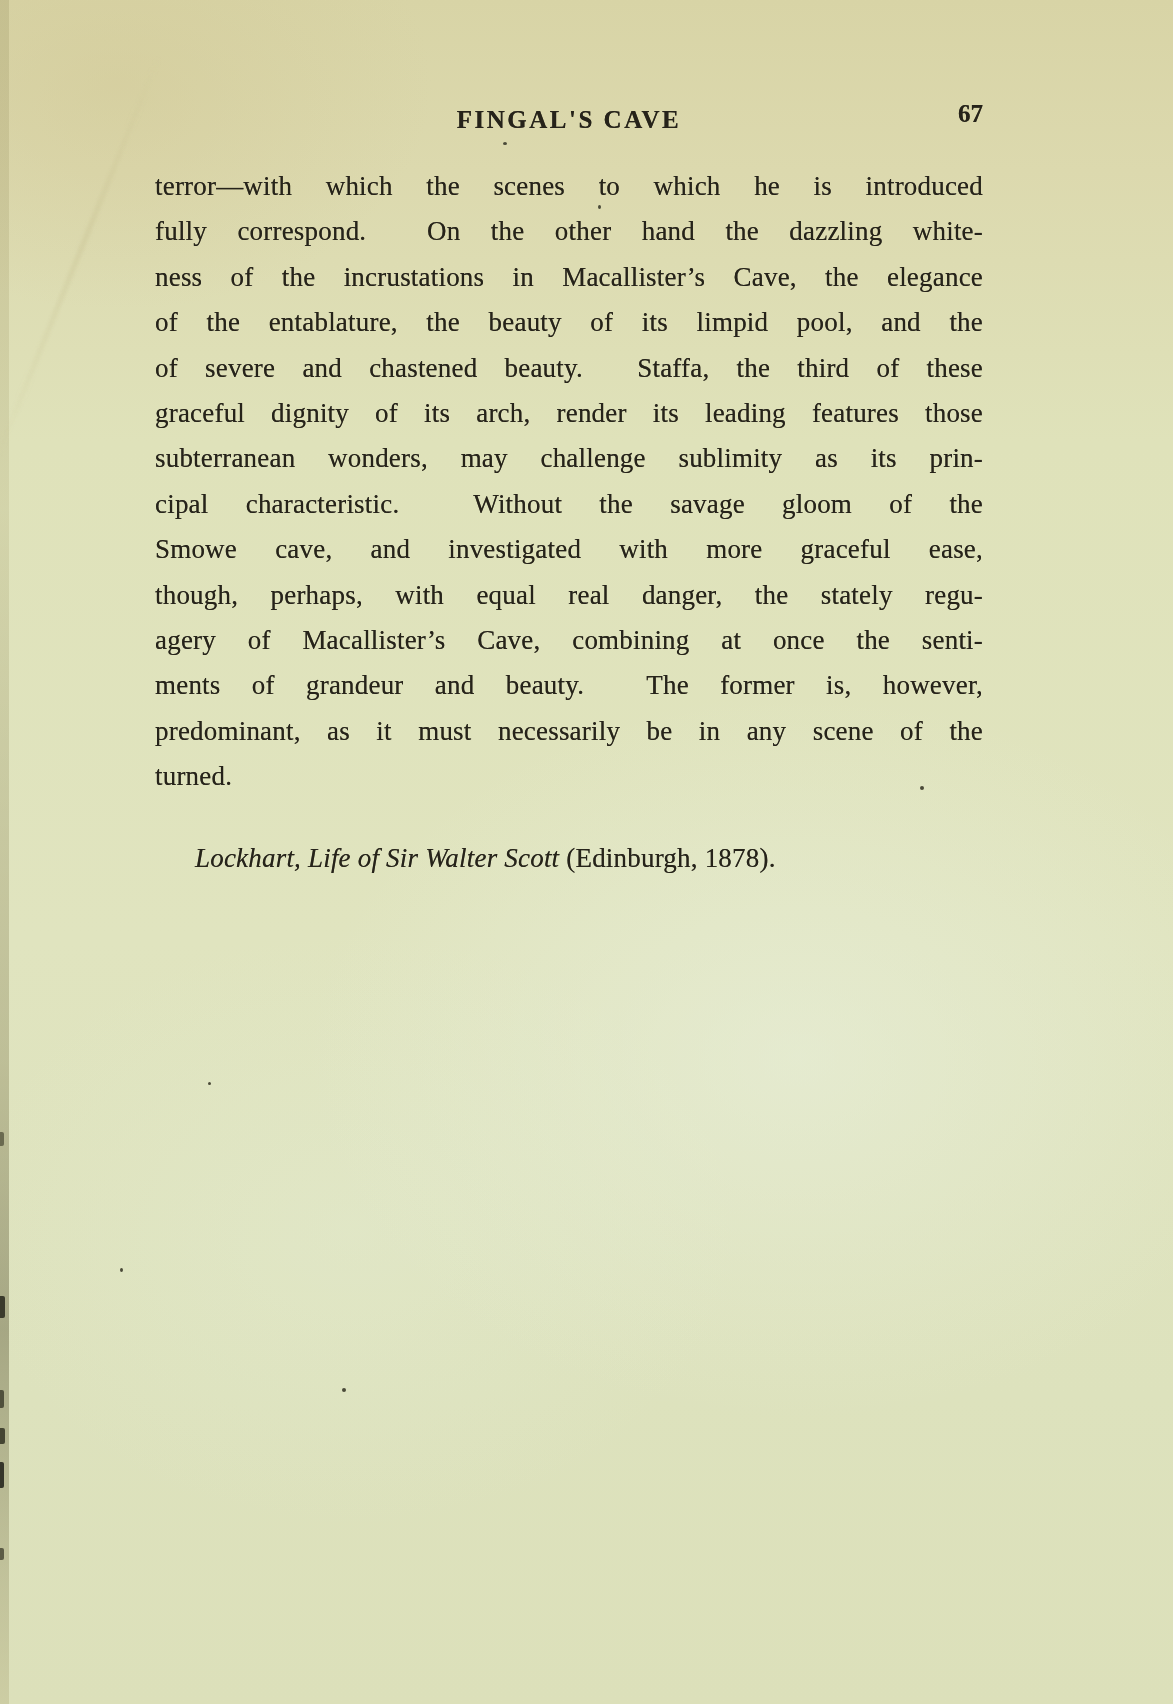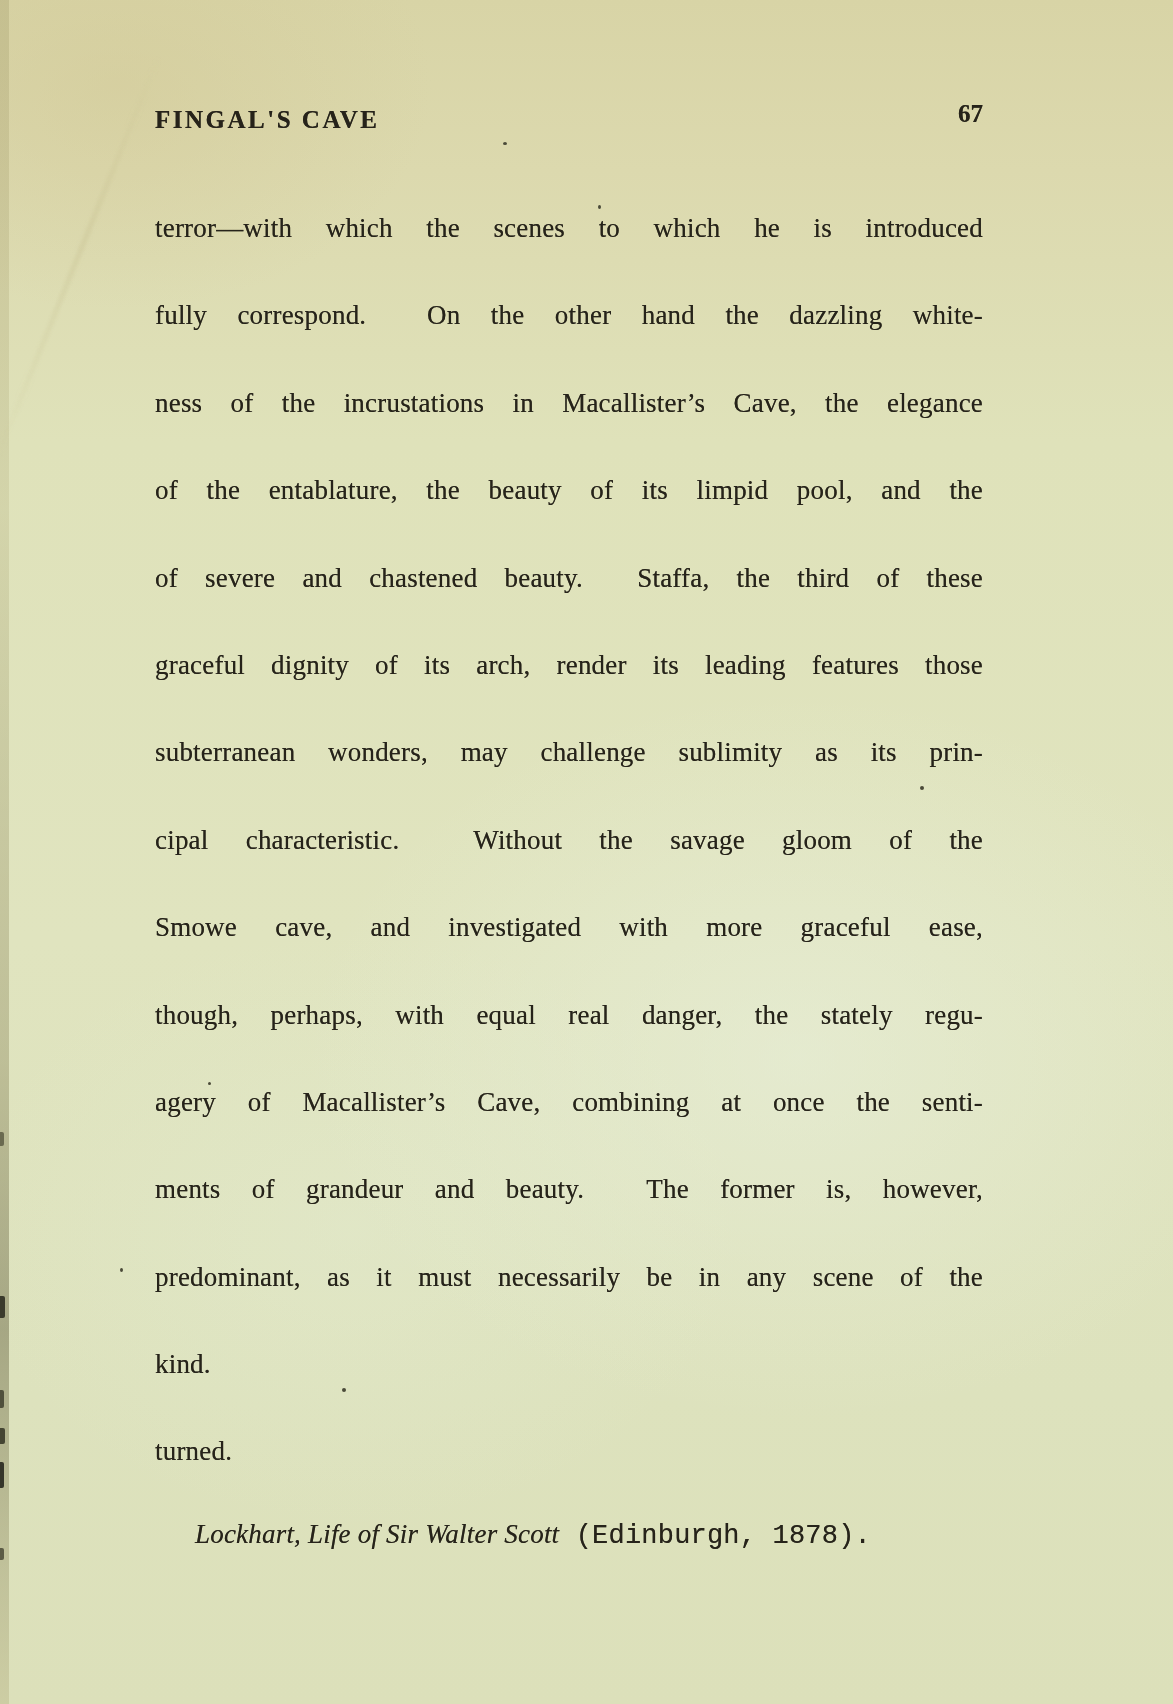--- a/index.html
+++ b/index.html
@@ -40,42 +40,41 @@
   .speck{position:absolute;border-radius:50%;background:#4a4a38;}
   .s1{left:598px;top:205px;width:3px;height:4px;}
   .s2{left:503px;top:142px;width:4px;height:3px;}
   .s3{left:920px;top:786px;width:4px;height:4px;}
   .s4{left:208px;top:1082px;width:3px;height:3px;}
   .s5{left:342px;top:1388px;width:4px;height:4px;}
   .s6{left:120px;top:1268px;width:3px;height:4px;}
 
   .header{position:absolute;left:155px;top:100px;width:828px;height:46px;}
   .running-title{
-    position:absolute;left:0;right:0;top:6px;
+    position:absolute;left:0;right:0;top:6px;text-align:center;
     font-size:25px;font-weight:bold;letter-spacing:2.5px;
     text-shadow:0 0 .6px rgba(38,35,26,.75);
   }
   .page-number{
     position:absolute;right:0;top:0;
     font-size:25px;font-weight:bold;
     text-shadow:0 0 .5px rgba(38,35,26,.7);
   }
 
   .textblock{position:absolute;left:155px;top:164px;width:828px;}
   .line{
     height:45.4px;line-height:45.4px;font-size:27px;
     letter-spacing:.2px;white-space:normal;
     text-shadow:0 0 .6px rgba(38,35,26,.65);
-    margin-top:42px;
   }
   .j{text-align:justify;text-align-last:justify;text-justify:inter-word;}
   .indent{text-indent:40px;}
   .citation{margin-top:37px;text-indent:40px;}
   .citation .it{font-style:italic;}
-  .citation .rm{font-style:normal;font-family:Liberation Mono, monospace;}
+  .citation .rm{font-style:normal;}
 </style>
 </head>
 <body>
 
 <div class="page">
 
   <div class="edge-strip"></div>
   <div class="edge-mark m1"></div>
   <div class="edge-mark m2"></div>
   <div class="edge-mark m3"></div>
@@ -102,21 +101,20 @@
     <div class="line j">of the entablature, the beauty of its limpid pool, and the</div>
     <div class="line j">of severe and chastened beauty.&nbsp; Staffa, the third of these</div>
     <div class="line j">graceful dignity of its arch, render its leading features those</div>
     <div class="line j">subterranean wonders, may challenge sublimity as its prin-</div>
     <div class="line j">cipal characteristic.&nbsp; Without the savage gloom of the</div>
     <div class="line j">Smowe cave, and investigated with more graceful ease,</div>
     <div class="line j">though, perhaps, with equal real danger, the stately regu-</div>
     <div class="line j">agery of Macallister’s Cave, combining at once the senti-</div>
     <div class="line j">ments of grandeur and beauty.&nbsp; The former is, however,</div>
     <div class="line j">predominant, as it must necessarily be in any scene of the</div>
-    <div class="line">kind.</div>
     <div class="line">turned.</div>
 
     <div class="line citation">
       <span class="it">Lockhart, Life of Sir Walter Scott</span><span class="rm"> (Edinburgh, 1878).</span>
     </div>
   </div>
 
 </div>
 
 </body></html>

